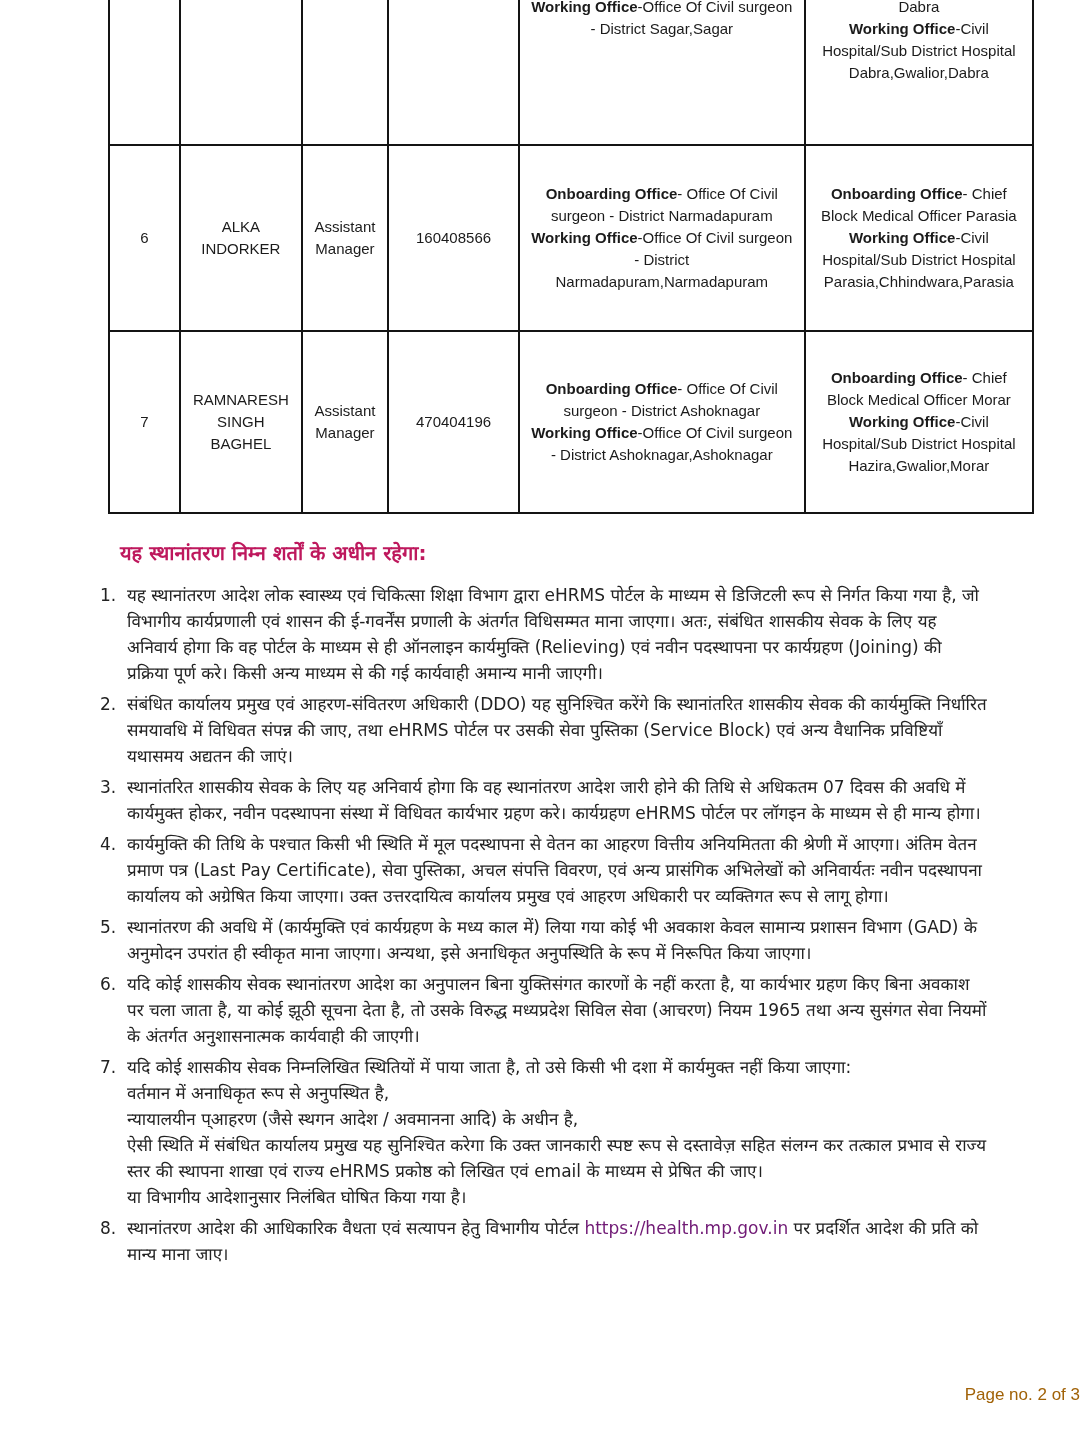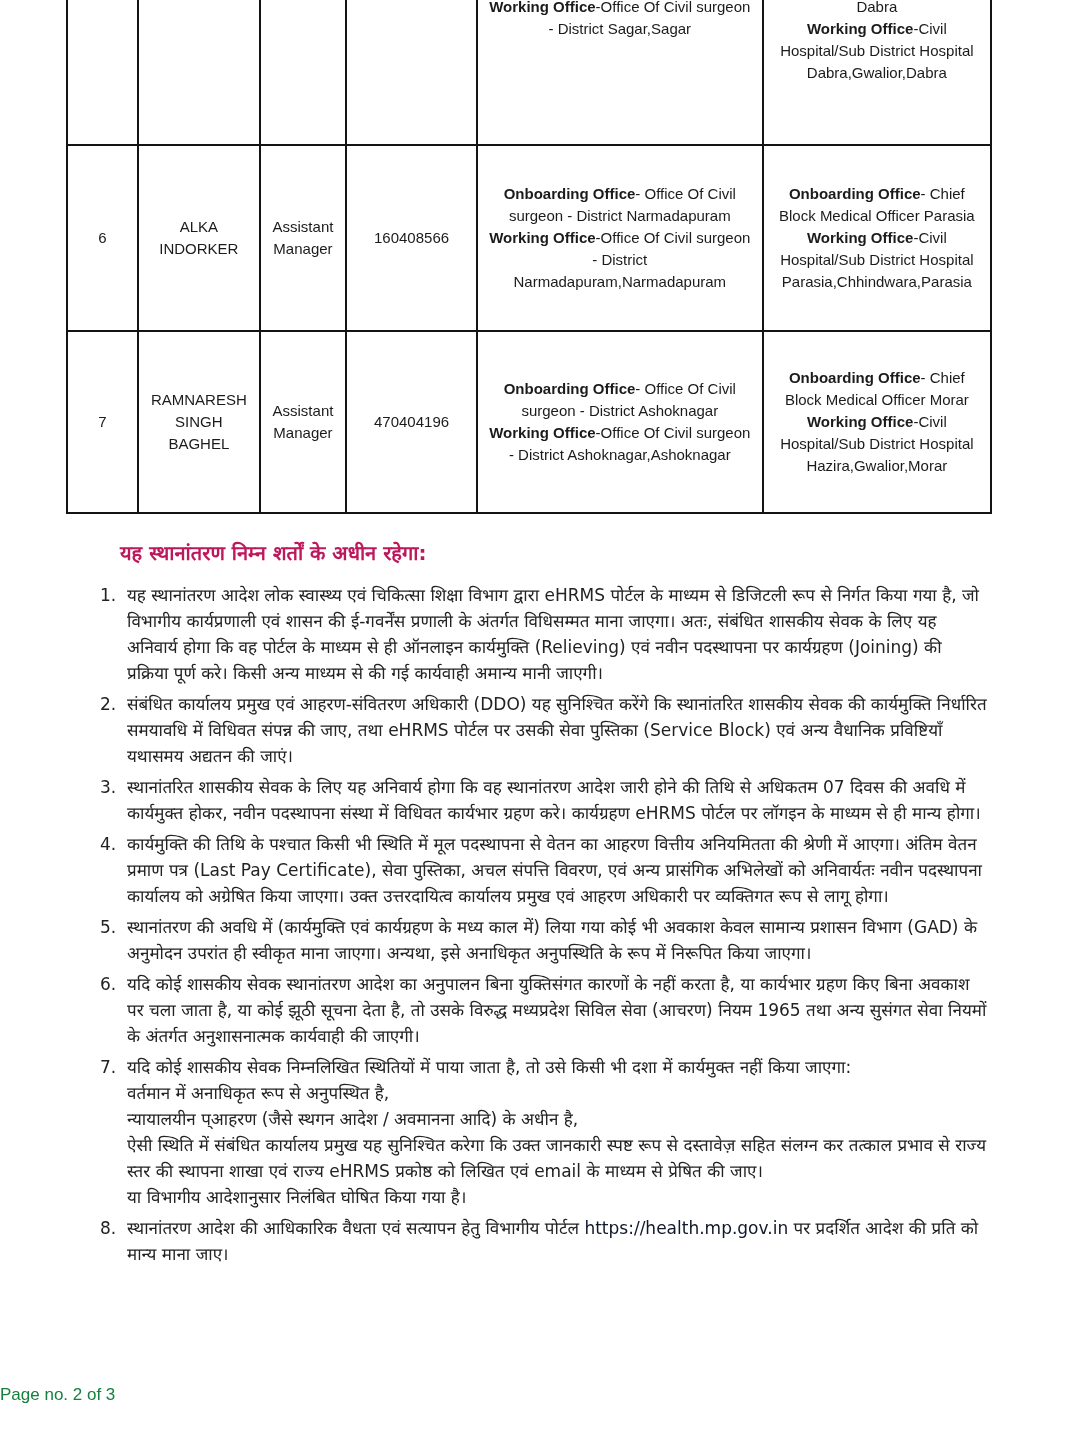--- a/index.html
+++ b/index.html
@@ -7,21 +7,21 @@
     position: relative;
     width: 1080px;
     height: 1433px;
     background: #ffffff;
     font-family: "DejaVu Sans", sans-serif;
     color: #1c1c1c;
     overflow: hidden;
   }
   
   .table-clip {
-    margin-left: 66px;
+    margin-left: 108px;
     width: 926px;
     overflow: hidden;
   }
   table.transfer {
     border-collapse: collapse;
     width: 100%;
     margin-top: -14px;
     table-layout: fixed;
     font-family: "Liberation Sans", "DejaVu Sans", sans-serif;
     font-size: 15px;
@@ -57,31 +57,31 @@
   .conditions h2 {
     font-size: 20px;
     font-weight: 700;
     margin: 0 0 16px 20px;
     color: #be185d;
   }
   .citem { display: flex; margin-bottom: 5px; }
   .cnum  { flex: 0 0 27px; }
   .ctext { flex: 1 1 auto; }
   .subline { display: block; }
-  a.portal-link { color: #0f172a; text-decoration: none; }
+  a.portal-link { color: #701a75; text-decoration: none; }
   
   .footer {
     position: absolute;
     left: 0;
     bottom: 28px;
     width: 100%;
-    text-align: left;
+    text-align: right;
     font-family: "Liberation Sans", "DejaVu Sans", sans-serif;
     font-size: 17px;
-    color: #15803d;
+    color: #a16207;
   }
 </style>
 </head>
 <body>
 
 <div class="page">
 
   <div class="table-clip">
     <table class="transfer">
       <colgroup>

